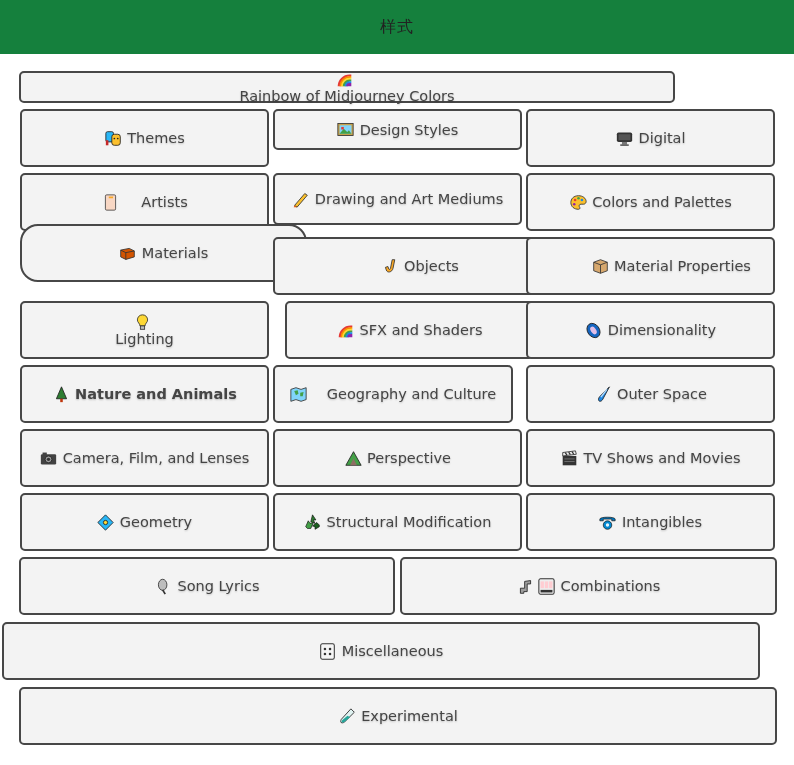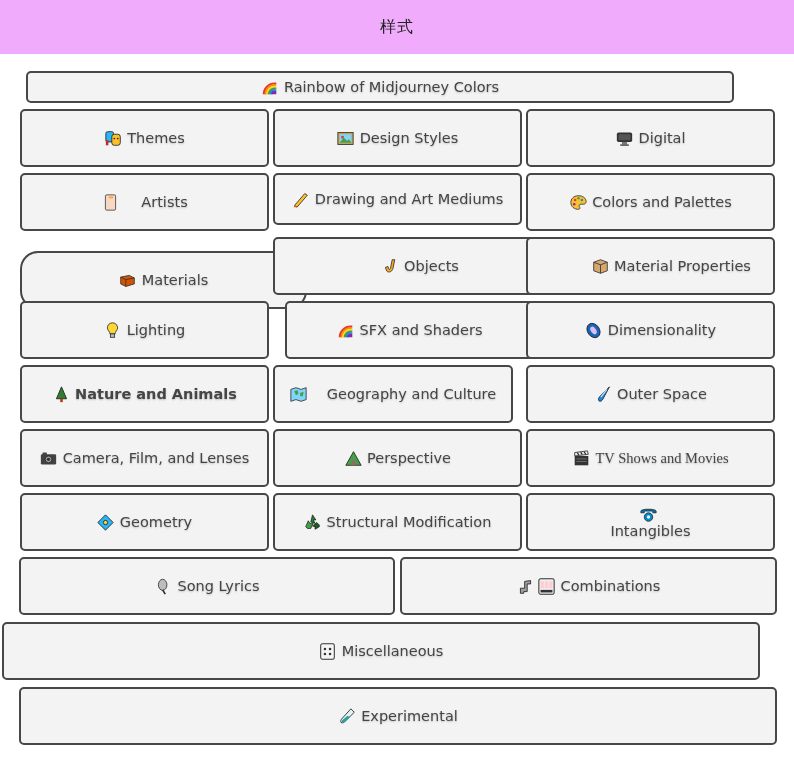--- a/index.html
+++ b/index.html
@@ -1,20 +1,20 @@
 <!DOCTYPE html>
 <html><head>
   <meta charset="utf-8">
   <style>
     * { box-sizing: border-box; margin: 0; padding: 0; }
     html, body { width: 794px; height: 765px; background: #ffffff; overflow: hidden; }
     body { font-family: "DejaVu Sans", sans-serif; position: relative; }
     .header {
       position: absolute; left: 0; top: 0; width: 794px; height: 54px;
-      background: #f0abfc; display: flex; align-items: center; justify-content: center;
+      background: #15803d; display: flex; align-items: center; justify-content: center;
     }
     .header-title {
       font-family: "DejaVu Serif", serif; font-size: 16px; color: #222; letter-spacing: 1px;
     }
     .btn {
       position: absolute; display: flex; align-items: center; justify-content: center;
       background: #f3f3f3; border: 2px solid #474747; border-radius: 5px;
       color: #454545; font-family: "DejaVu Sans", sans-serif; font-size: 14.5px;
       text-shadow: 0 1px 2px rgba(0,0,0,0.22); cursor: pointer; white-space: nowrap;
     }
@@ -26,21 +26,21 @@
     .btn .ico svg { width: 17px; height: 17px; display: block; }
     .btn .ico + .ico { margin-left: -2px; }
   </style>
 </head>
 <body>
 
 <div class="header">
   <span class="header-title">样式</span>
 </div>
 
-<div class="btn" style="left:26px; top:71px; width:708px; height:32px;">
+<div class="btn" style="left:19px; top:71px; width:656px; height:32px;flex-direction:column;">
   <span class="ico">
     <svg viewBox="0 0 20 20">
         <path d="M2 18 A14 14 0 0 1 16 4 L18 4 L18 6 A12 12 0 0 0 6 18 Z" fill="#e53935"></path>
         <path d="M4 18 A12 12 0 0 1 16 6 L18 6 L18 8 A10 10 0 0 0 8 18 Z" fill="#fb8c00"></path>
         <path d="M6 18 A10 10 0 0 1 16 8 L18 8 L18 10 A8 8 0 0 0 10 18 Z" fill="#fdd835"></path>
         <path d="M8 18 A8 8 0 0 1 16 10 L18 10 L18 12 A6 6 0 0 0 12 18 Z" fill="#43a047"></path>
         <path d="M10 18 A6 6 0 0 1 16 12 L18 12 L18 14 A4 4 0 0 0 14 18 Z" fill="#1e88e5"></path>
         <path d="M12 18 A4 4 0 0 1 16 14 L18 14 L18 18 Z" fill="#8e24aa"></path>
       </svg>
   </span>
@@ -52,21 +52,21 @@
     <svg viewBox="0 0 20 20">
         <rect x="1" y="2" width="9" height="12" rx="2" fill="#29b6f6" stroke="#222" stroke-width="1"></rect>
         <rect x="8" y="5" width="10" height="13" rx="3" fill="#fbc02d" stroke="#222" stroke-width="1"></rect>
         <circle cx="11" cy="10" r="1" fill="#222"></circle>
         <circle cx="15" cy="10" r="1" fill="#222"></circle>
         <rect x="1" y="12" width="3" height="6" fill="#c62828"></rect>
       </svg>
   </span>
   <span>Themes</span>
 </div>
-<div class="btn" style="left:273px; top:109px; width:249px; height:58px;">
+<div class="btn" style="left:273px; top:109px; width:249px; height:41px;">
   <span class="ico">
     <svg viewBox="0 0 20 20">
         <rect x="1" y="3" width="18" height="14" fill="#c8a24a" stroke="#333" stroke-width="1"></rect>
         <rect x="3" y="5" width="14" height="10" fill="#81d4fa"></rect>
         <path d="M3 15 L8 9 L12 13 L14 11 L17 15 Z" fill="#43a047"></path>
         <rect x="5" y="7" width="3" height="3" fill="#e53935"></rect>
       </svg>
   </span>
   <span>Design Styles</span>
 </div>
@@ -106,21 +106,21 @@
         <path d="M10 2 C4 2 1 6 1 10 C1 15 5 18 10 18 C12 18 12 16 11 15 C10 14 11 12 13 12 L16 12 C18 12 19 10 19 9 C19 5 15 2 10 2 Z" fill="#fbc02d" stroke="#333" stroke-width="1"></path>
         <circle cx="6" cy="7" r="1.5" fill="#e53935"></circle>
         <circle cx="10" cy="5" r="1.5" fill="#43a047"></circle>
         <circle cx="14" cy="7" r="1.5" fill="#1e88e5"></circle>
         <circle cx="5" cy="12" r="1.5" fill="#8e24aa"></circle>
       </svg>
   </span>
   <span>Colors and Palettes</span>
 </div>
 
-<div class="btn" style="left:20px; top:251px; width:287px; height:58px;border-radius:18px;">
+<div class="btn" style="left:20px; top:224px; width:287px; height:58px;border-radius:18px;">
   <span class="ico">
     <svg viewBox="0 0 20 20">
         <path d="M2 6 L12 4 L18 7 L18 14 L8 17 L2 14 Z" fill="#d35400" stroke="#333" stroke-width="1"></path>
         <path d="M2 6 L8 9 L18 7" fill="none" stroke="#333" stroke-width="1"></path>
         <path d="M8 9 L8 17" stroke="#333" stroke-width="1"></path>
       </svg>
   </span>
   <span>Materials</span>
 </div>
 <div class="btn" style="left:273px; top:237px; width:294px; height:58px;">
@@ -134,21 +134,21 @@
 <div class="btn" style="left:526px; top:237px; width:249px; height:58px;padding-left:41px;">
   <span class="ico">
     <svg viewBox="0 0 20 20">
         <path d="M2 5 L10 2 L18 5 L18 15 L10 18 L2 15 Z" fill="#d7a86e" stroke="#333" stroke-width="1"></path>
         <path d="M2 5 L10 8 L18 5 M10 8 L10 18" fill="none" stroke="#333" stroke-width="1"></path>
       </svg>
   </span>
   <span>Material Properties</span>
 </div>
 
-<div class="btn" style="left:20px; top:301px; width:249px; height:58px;">
+<div class="btn" style="left:20px; top:301px; width:249px; height:58px;flex-direction:column;">
   <span class="ico">
     <svg viewBox="0 0 20 20">
         <path d="M10 1 C6 1 4 4 4 7 C4 10 7 11 7 14 L13 14 C13 11 16 10 16 7 C16 4 14 1 10 1 Z" fill="#fdd835" stroke="#333" stroke-width="1"></path>
         <rect x="7.5" y="14" width="5" height="4" fill="#bdbdbd" stroke="#333" stroke-width="1"></rect>
       </svg>
   </span>
   <span>Lighting</span>
 </div>
 <div class="btn" style="left:273px; top:301px; width:249px; height:58px;margin-left:12px;">
   <span class="ico">
@@ -214,21 +214,21 @@
 </div>
 <div class="btn" style="left:273px; top:429px; width:249px; height:58px;">
   <span class="ico">
     <svg viewBox="0 0 20 20">
         <path d="M10 2 L19 18 L1 18 Z" fill="#43a047" stroke="#222" stroke-width="1"></path>
         <path d="M10 10 L14 18 L6 18 Z" fill="#8d6e63"></path>
       </svg>
   </span>
   <span>Perspective</span>
 </div>
-<div class="btn" style="left:526px; top:429px; width:249px; height:58px;font-family:Liberation Serif, serif;">
+<div class="btn" style="left:526px; top:429px; width:249px; height:58px;">
   <span class="ico">
     <svg viewBox="0 0 20 20">
         <rect x="2" y="7" width="16" height="11" fill="#333"></rect>
         <path d="M2 3 L17 1 L18 5 L2 7 Z" fill="#eee" stroke="#333" stroke-width="1"></path>
         <path d="M5 3 L7 6 M9 2.5 L11 5.5 M13 2 L15 5" stroke="#333" stroke-width="1.5"></path>
         <rect x="4" y="10" width="12" height="1" fill="#777"></rect>
         <rect x="4" y="13" width="12" height="1" fill="#777"></rect>
       </svg>
   </span>
   <span>TV Shows and Movies</span>
@@ -246,21 +246,21 @@
 <div class="btn" style="left:273px; top:493px; width:249px; height:58px;">
   <span class="ico">
     <svg viewBox="0 0 20 20">
         <path d="M10 1 L14 7 L11 7 L13 11 L8 9 Z" fill="#2e7d32" stroke="#111" stroke-width="0.8"></path>
         <path d="M2 15 L5 8 L7 11 L11 10 L8 17 L4 17 Z" fill="#43a047" stroke="#111" stroke-width="0.8"></path>
         <path d="M18 15 L13 18 L13 15 L10 14 L15 10 L18 13 Z" fill="#1b5e20" stroke="#111" stroke-width="0.8"></path>
       </svg>
   </span>
   <span>Structural Modification</span>
 </div>
-<div class="btn" style="left:526px; top:493px; width:249px; height:58px;flex-direction:column;">
+<div class="btn" style="left:526px; top:493px; width:249px; height:58px;">
   <span class="ico">
     <svg viewBox="0 0 20 20">
         <path d="M1 6 C1 3 19 3 19 6 L19 8 L15 8 L15 6 L5 6 L5 8 L1 8 Z" fill="#0277bd" stroke="#111" stroke-width="0.8"></path>
         <circle cx="10" cy="13" r="5" fill="#0288d1" stroke="#111" stroke-width="0.8"></circle>
         <circle cx="10" cy="13" r="2" fill="#e1f5fe"></circle>
       </svg>
   </span>
   <span>Intangibles</span>
 </div>
 

